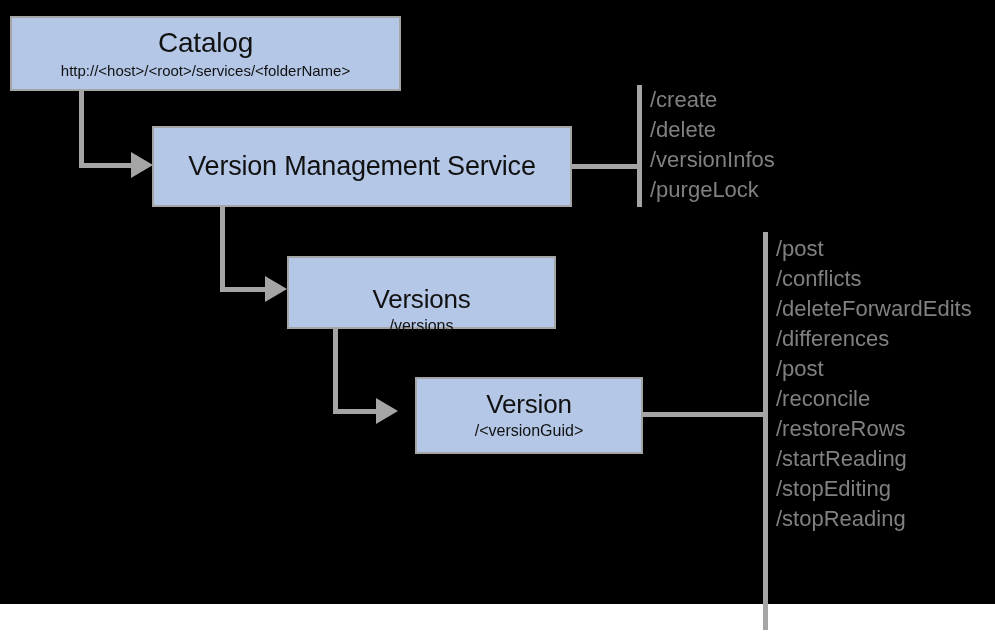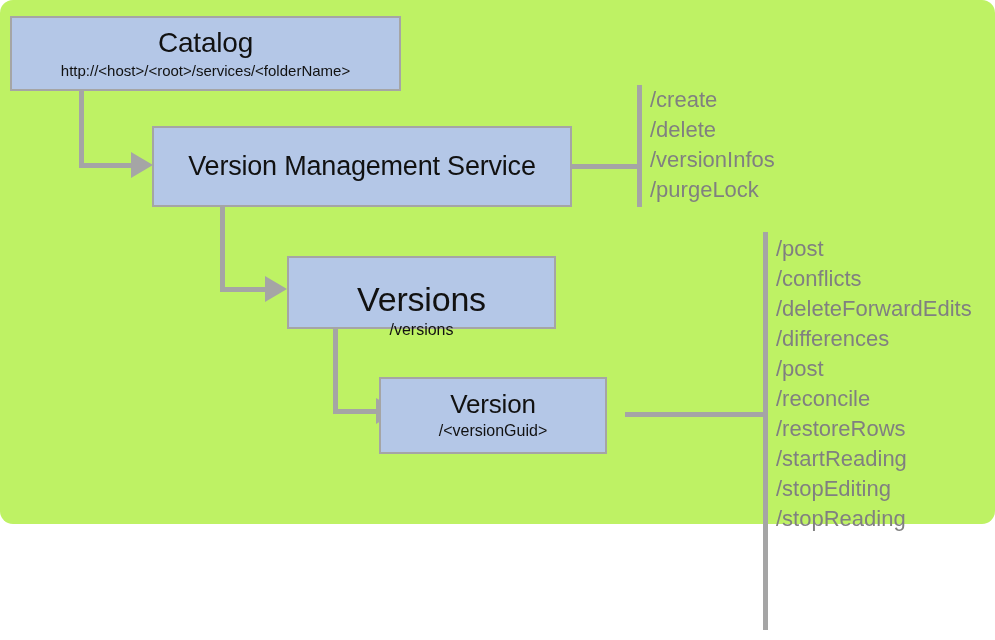--- a/index.html
+++ b/index.html
@@ -9,23 +9,22 @@
   }
   body {
     width: 995px;
     height: 640px;
     font-family: "Liberation Sans", sans-serif;
     overflow: hidden;
   }
   #diagram {
     position: relative;
     width: 995px;
-    height: 524px;
-    background: #bef264;
-    border-radius: 13px;
+    height: 604px;
+    background: #000000;
   }
 
   
   .node {
     position: absolute;
     box-sizing: border-box;
     background: #b4c7e7;
     border: 2px solid #a5a5a5;
     display: flex;
     flex-direction: column;
@@ -50,24 +49,24 @@
 
   #node-catalog      { left: 10px;  top: 16px;  width: 391px; height: 75px; }
   #node-catalog .node-title { font-size: 28px; }
   #node-catalog .node-sub   { font-size: 15px; }
 
   #node-vms          { left: 152px; top: 126px; width: 420px; height: 81px; }
   #node-vms .node-title { font-size: 27px; }
   #node-vms .node-sub   { font-size: 15.5px; }
 
   #node-versions     { left: 287px; top: 256px; width: 269px; height: 73px; }
-  #node-versions .node-title { font-size: 34px; margin-top: 36px; }
+  #node-versions .node-title { font-size: 26px; margin-top: 36px; }
   #node-versions .node-sub   { font-size: 16px; }
 
-  #node-version      { left: 379px; top: 377px; width: 228px; height: 77px; }
+  #node-version      { left: 415px; top: 377px; width: 228px; height: 77px; }
   #node-version .node-title { font-size: 26px; }
   #node-version .node-sub   { font-size: 16px; }
 
   
   .conn-v, .conn-h {
     position: absolute;
     background: #a5a5a5;
   }
   .conn-v { width: 5px; }
   .conn-h { height: 5px; }

